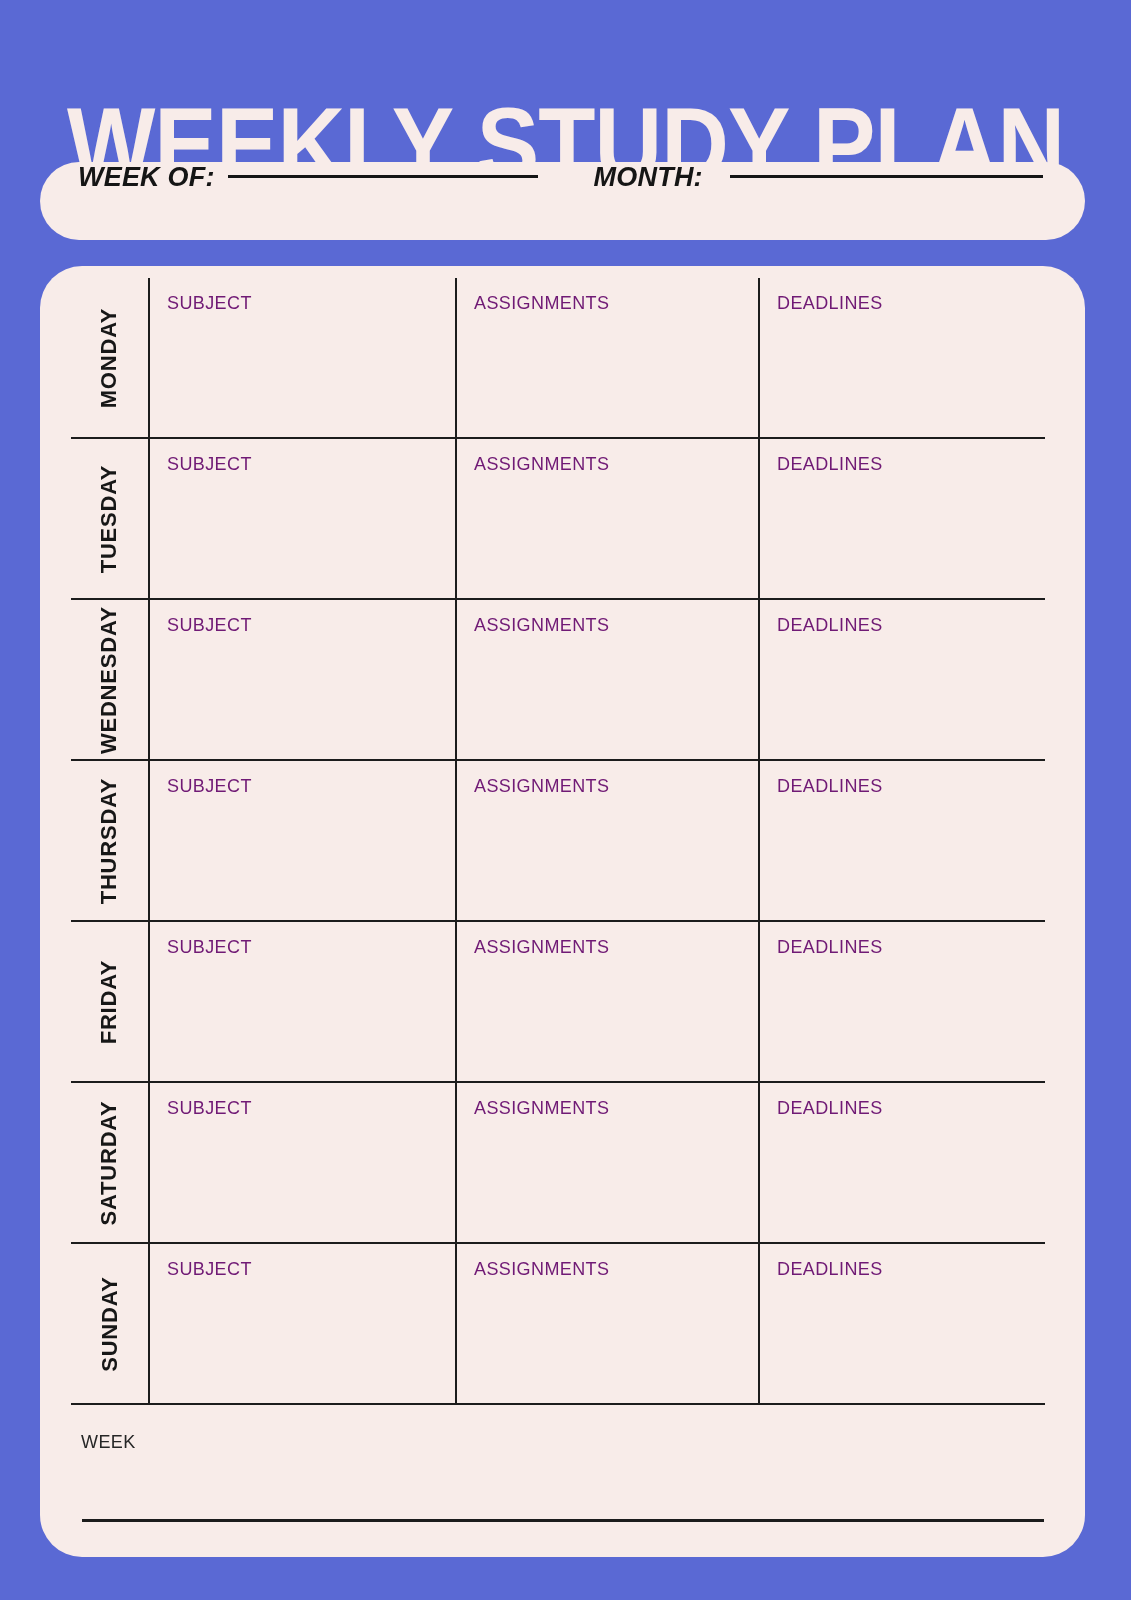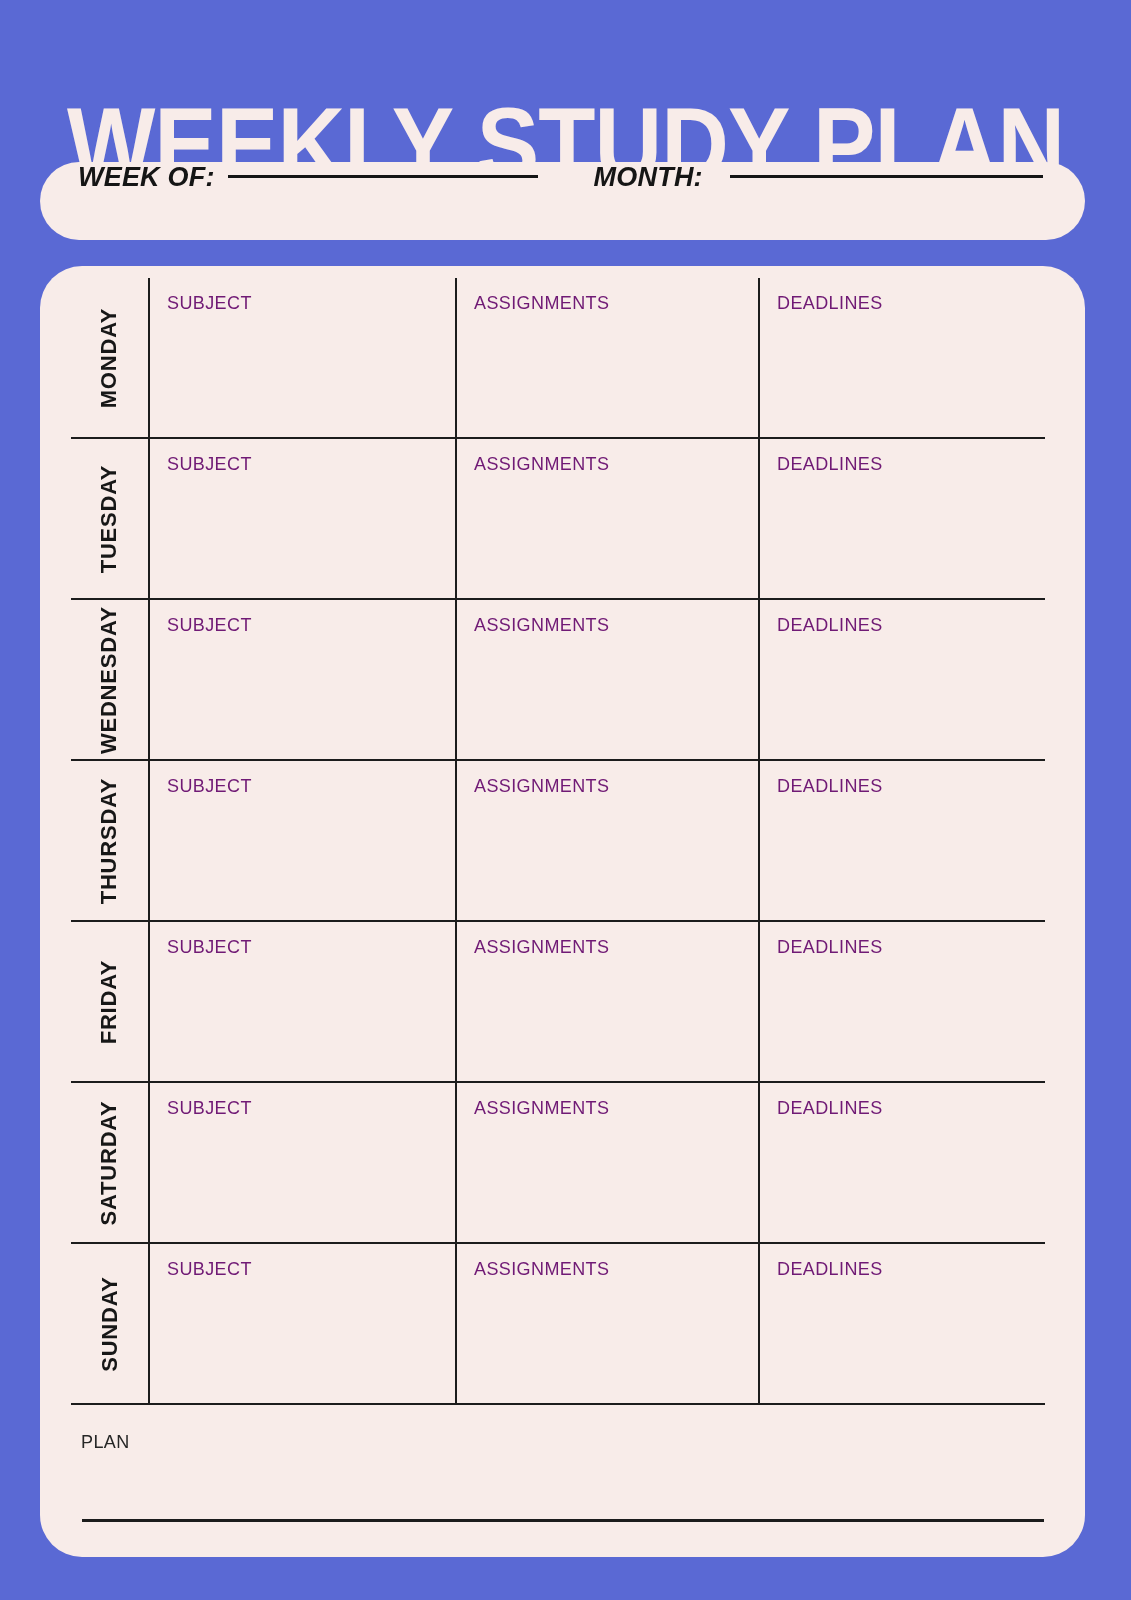--- a/index.html
+++ b/index.html
@@ -201,15 +201,15 @@
       <div class="day">
           <span class="day-text">SUNDAY</span>
         </div>
       <div class="cell"><span class="cell-h">SUBJECT</span></div>
       <div class="cell"><span class="cell-h">ASSIGNMENTS</span></div>
       <div class="cell"><span class="cell-h">DEADLINES</span></div>
     </div>
 
   </div>
 
-  <div class="notes-label">PLAN</div>
+  <div class="notes-label">WEEK</div>
   <div class="notes-line"></div>
 </div>
 
 </body></html>

